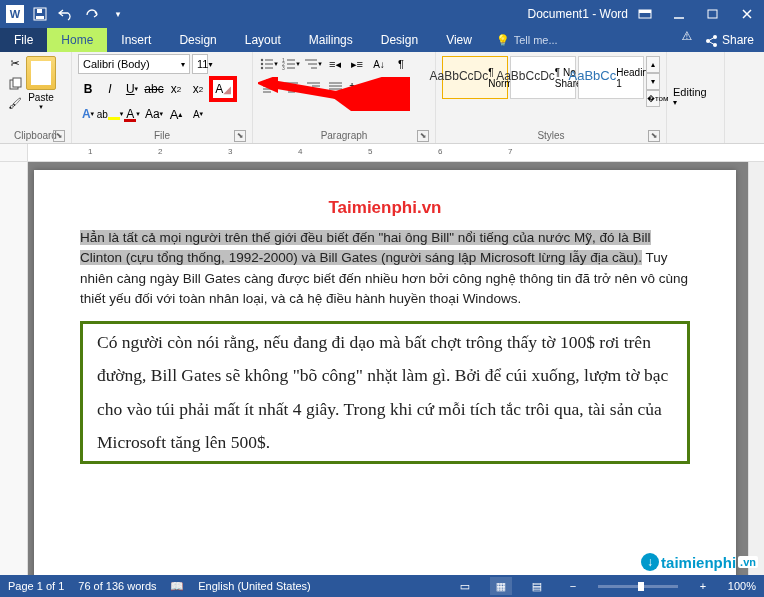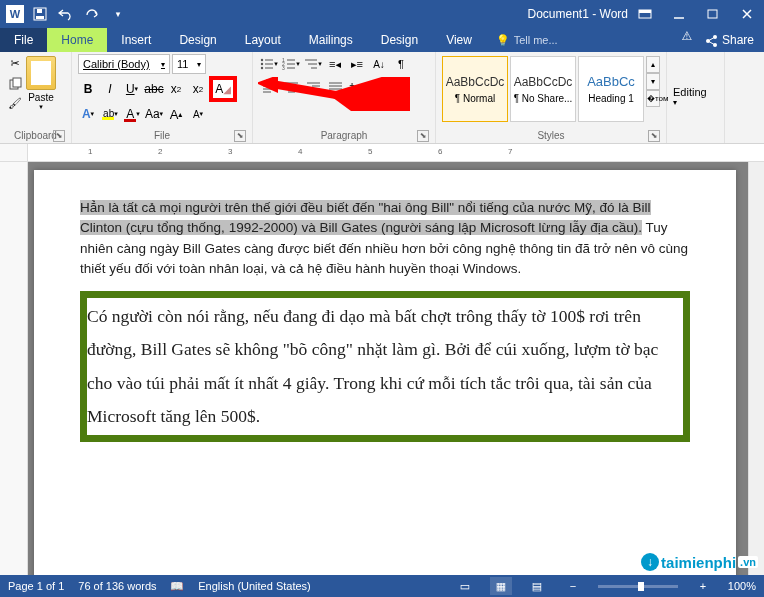--- a/index.html
+++ b/index.html
@@ -33,53 +33,53 @@
 .clip-body { display: flex; gap: 2px; }
 .clip-left { display: flex; flex-direction: column; gap: 2px; }
 .clip-btn { width: 18px; height: 18px; cursor: pointer; display:flex; align-items:center; justify-content:center; }
 .paste { display: flex; flex-direction: column; align-items: center; cursor: pointer; padding-top: 2px; }
 .paste .pic { width: 30px; height: 34px; background: linear-gradient(#f9d978,#f0c34a); border: 1px solid #c9a43a; border-radius: 2px; position: relative; }
 .paste .pic::after { content:""; position:absolute; top:4px; left:4px; right:4px; bottom:4px; background:#fff; }
 
 .font-body { display: flex; flex-direction: column; gap: 3px; width: 168px; }
 .font-row { display: flex; gap: 2px; align-items: center; }
 .combo { height: 20px; border: 1px solid #c0c0c0; background:#fff; display: flex; align-items: center; padding: 0 4px; font-size: 11px; cursor: pointer; }
-.combo.font { width: 92px; text-decoration: underline; }
-.combo.size { width: 34px; }
+.combo.font { width: 112px; }
+.combo.size { width: 16px; }
 .rbtn { width: 20px; height: 20px; display:flex; align-items:center; justify-content:center; cursor:pointer; border: 1px solid transparent; }
 .clear-fmt { border: 3px solid #ff0000; box-shadow: 0 0 0 1px #ff0000; width: 26px; height: 24px; background:#fff; }
 .row2 .rbtn, .row3 .rbtn { font-size: 12px; }
 .colorbar { height: 3px; background: #c00; width: 12px; margin-top:-2px;}
 .ylbar { height: 3px; background: #ffff00; width: 12px; margin-top:-2px;}
 
 .para-body { display:flex; flex-direction:column; gap:3px; width: 170px; }
 
 .styles-body { display: flex; gap: 2px; padding-top: 2px; }
-.stylebox { width: 66px; height: 66px; border: 1px solid #d0d0d0; background:#fff; display:flex; flex-direction:column; align-items:center; justify-content:center; cursor:pointer; font-size:10px; }
+.stylebox { width: 66px; height: 43px; border: 1px solid #d0d0d0; background:#fff; display:flex; flex-direction:row; align-items:center; justify-content:center; cursor:pointer; font-size:10px; }
 .stylebox.sel { border-color: #f0b000; background:#fff7e0; }
 .stylebox .sample { font-size: 12px; color:#333; margin-bottom:4px; }
 .stylebox.h1 .sample { color:#2e74b5; font-size:13px; }
 .stylemore { width:14px; display:flex; flex-direction:column; justify-content:space-between; }
 .stylemore div { height:17px; border:1px solid #c0c0c0; background:#f7f7f7; cursor:pointer; text-align:center; font-size:8px; line-height:15px; }
 
 .editing-body { display:flex; flex-direction:column; align-items:center; justify-content:center; padding-top: 12px; cursor: pointer; }
 
 .ruler { height: 18px; background:#f8f8f8; border-bottom:1px solid #ddd; display:flex; }
 .ruler .corner { width: 28px; border-right:1px solid #ddd; }
 .ruler .hruler { flex:1; position:relative; background: repeating-linear-gradient(to right, #fff 0, #fff 38px); font-size:8px; color:#666; overflow:hidden; }
 .ruler .hruler span { position:absolute; top:3px; }
 
 .docarea { position:absolute; top: 162px; bottom: 22px; left:0; right:0; background:#808080; display:flex; }
 .vruler { width: 28px; background:#f8f8f8; border-right:1px solid #ddd; }
 .page-wrap { flex:1; overflow:auto; padding: 8px 0 0 6px; position:relative; }
 .page { width: 702px; min-height: 520px; background:#fff; box-shadow: 0 0 6px rgba(0,0,0,.3); padding: 28px 46px; }
 .wm { color:#e92b2b; font-weight:bold; font-size:17px; text-align:center; margin-bottom: 10px; }
 .para1 { font-size: 13.5px; line-height: 1.5; color:#222; }
 .para1 .hl { background:#bfbfbf; }
-.para2 { font-size: 17.5px; font-family: Georgia, "Times New Roman", serif; line-height: 1.9; margin-top: 12px; color:#222; border:7px solid #4d7c0f; padding: 2px 0; }
+.para2 { font-size: 17.5px; font-family: Georgia, "Times New Roman", serif; line-height: 1.9; margin-top: 12px; color:#222; border:3px solid #4d7c0f; padding: 2px 14px; }
 
 .vscroll { width: 16px; background:#f0f0f0; border-left:1px solid #ddd; }
 
 .statusbar { position:absolute; bottom:0; left:0; right:0; height:22px; background:#2b579a; color:#fff; font-size:11px; display:flex; align-items:center; padding: 0 8px; gap: 14px; }
 .statusbar .spacer { flex:1; }
 .statusbar .viewbtn { width:22px; height:18px; display:flex; align-items:center; justify-content:center; cursor:pointer; }
 .statusbar .zoomslider { width: 80px; height:3px; background:#6a87b9; position:relative; }
 .statusbar .zoomslider::after { content:""; position:absolute; left:50%; top:-3px; width:6px; height:9px; background:#fff; }
 
 
@@ -223,21 +223,21 @@
             <span style="font-size:12px;">A</span>
             <span style="color:#c88;font-size:10px;">◢</span>
           </div>
       </div>
       <div class="font-row row3">
         <div class="rbtn">
             <span style="color:#3a7bd5;font-weight:bold;">A</span>
             <span style="font-size:7px;">▾</span>
           </div>
         <div class="rbtn">
-            <div style="display:flex;flex-direction:column;align-items:flex-end;">
+            <div style="display:flex;flex-direction:row;align-items:flex-end;">
               <span style="font-size:10px;">ab</span>
               <div class="ylbar"></div>
             </div>
             <span style="font-size:7px;">▾</span>
           </div>
         <div class="rbtn">
             <div style="display:flex;flex-direction:column;align-items:center;">
               <span>A</span>
               <div class="colorbar"></div>
             </div>
@@ -391,20 +391,21 @@
       <span style="left:340px;">5</span>
       <span style="left:410px;">6</span>
       <span style="left:480px;">7</span>
   </div>
 </div>
 
 <div class="docarea">
   <div class="vruler"></div>
   <div class="page-wrap">
     <div class="page">
+      <div class="wm">Taimienphi.vn</div>
       <div class="para1"><span class="hl">Hẳn là tất cả mọi người trên thế giới đều biết đến "hai ông Bill" nổi tiếng của nước Mỹ, đó là Bill Clinton (cựu tổng thống, 1992-2000) và Bill Gates (người sáng lập Microsoft lừng lẫy địa cầu).</span><span> Tuy nhiên càng ngày Bill Gates càng được biết đến nhiều hơn bởi công nghệ thông tin đã trở nên vô cùng thiết yếu đối với toàn nhân loại, và cả hệ điều hành huyền thoại Windows.</span></div>
       <div class="para2">Có người còn nói rằng, nếu đang đi dạo mà bất chợt trông thấy tờ 100$ rơi trên đường, Bill Gates sẽ không "bõ công" nhặt làm gì. Bởi để cúi xuống, lượm tờ bạc cho vào túi phải mất ít nhất 4 giây. Trong khi cứ mỗi tích tắc trôi qua, tài sản của Microsoft tăng lên 500$.</div>
     </div>
   </div>
   <div class="vscroll"></div>
 </div>
 
 <div class="arrow">
   <svg viewBox="0 0 152 34">
       <defs>

